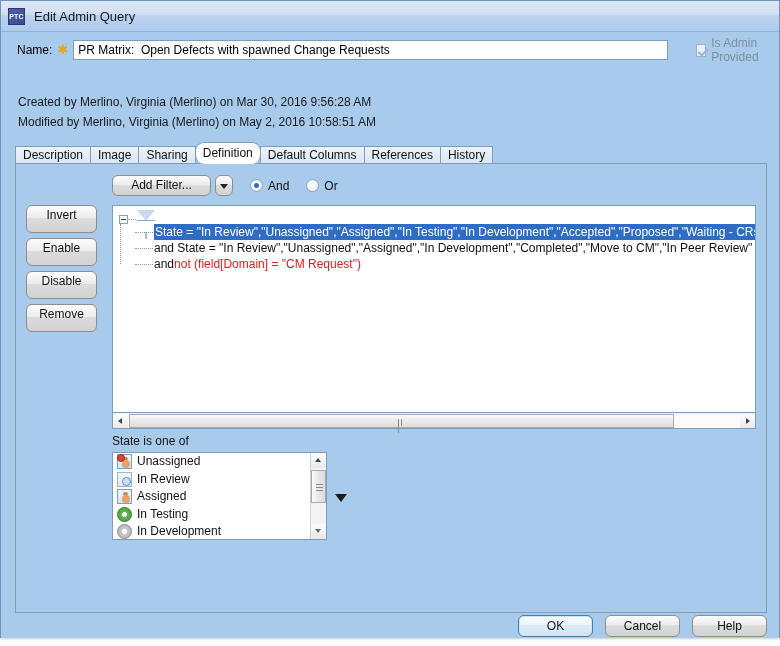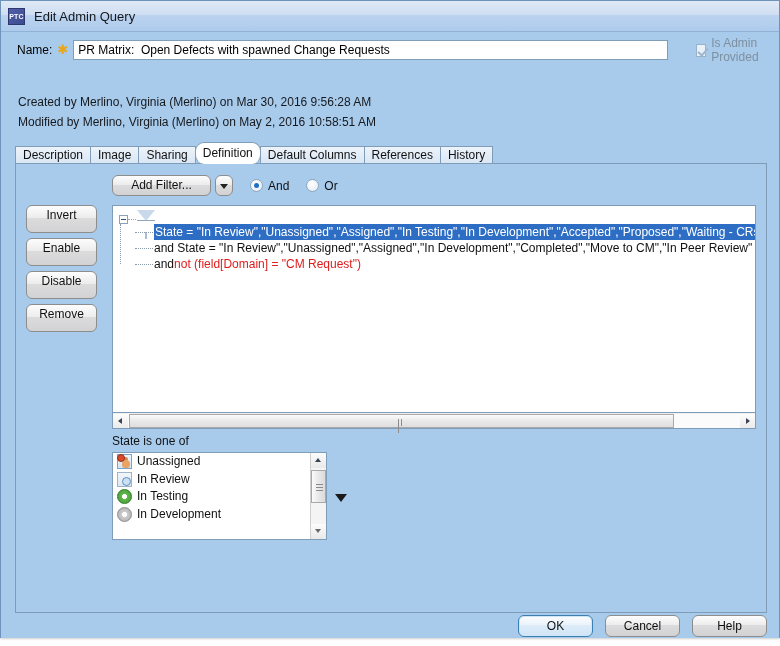--- a/index.html
+++ b/index.html
@@ -617,20 +617,24 @@
           <span class="sl-icon ico-person">
               <span class="badge-red"></span>
             </span>
           <span>Unassigned</span>
         </div>
         <div class="sl-item">
           <span class="sl-icon ico-review"></span>
           <span>In Review</span>
         </div>
         <div class="sl-item">
+          <span class="sl-icon ico-person"></span>
+          <span>Assigned</span>
+        </div>
+        <div class="sl-item">
           <span class="sl-icon ico-gear green"></span>
           <span>In Testing</span>
         </div>
         <div class="sl-item">
           <span class="sl-icon ico-gear grey"></span>
           <span>In Development</span>
         </div>
         <div class="sl-vscroll">
           <div class="vs-arrow up"></div>
           <div class="vs-thumb">

